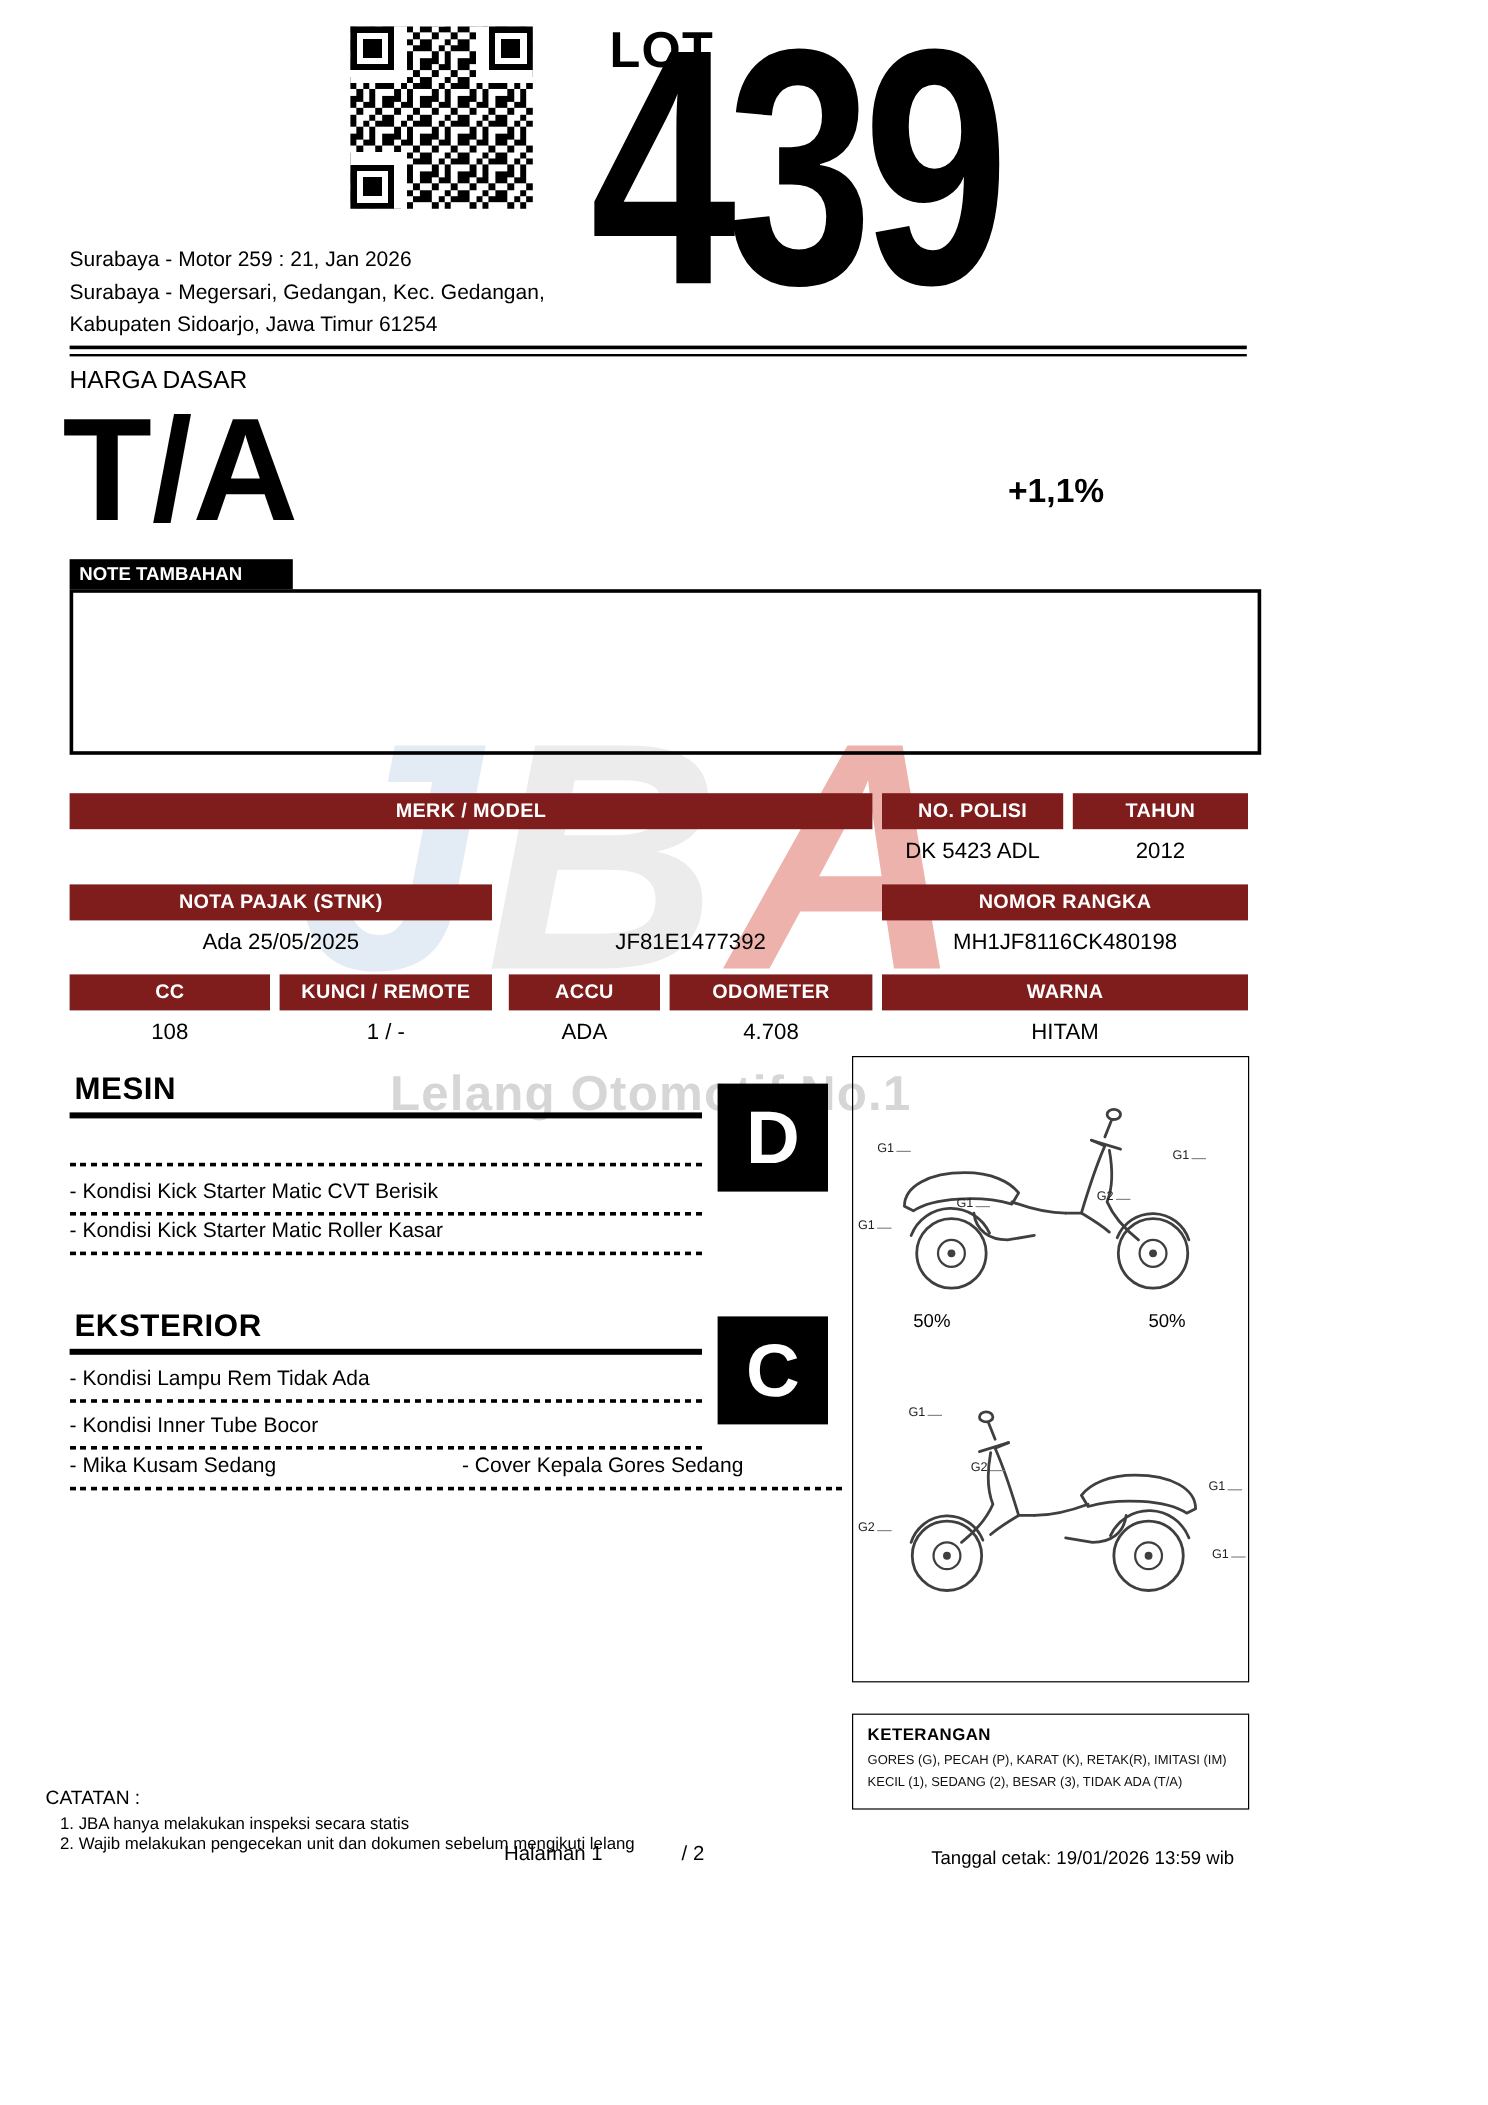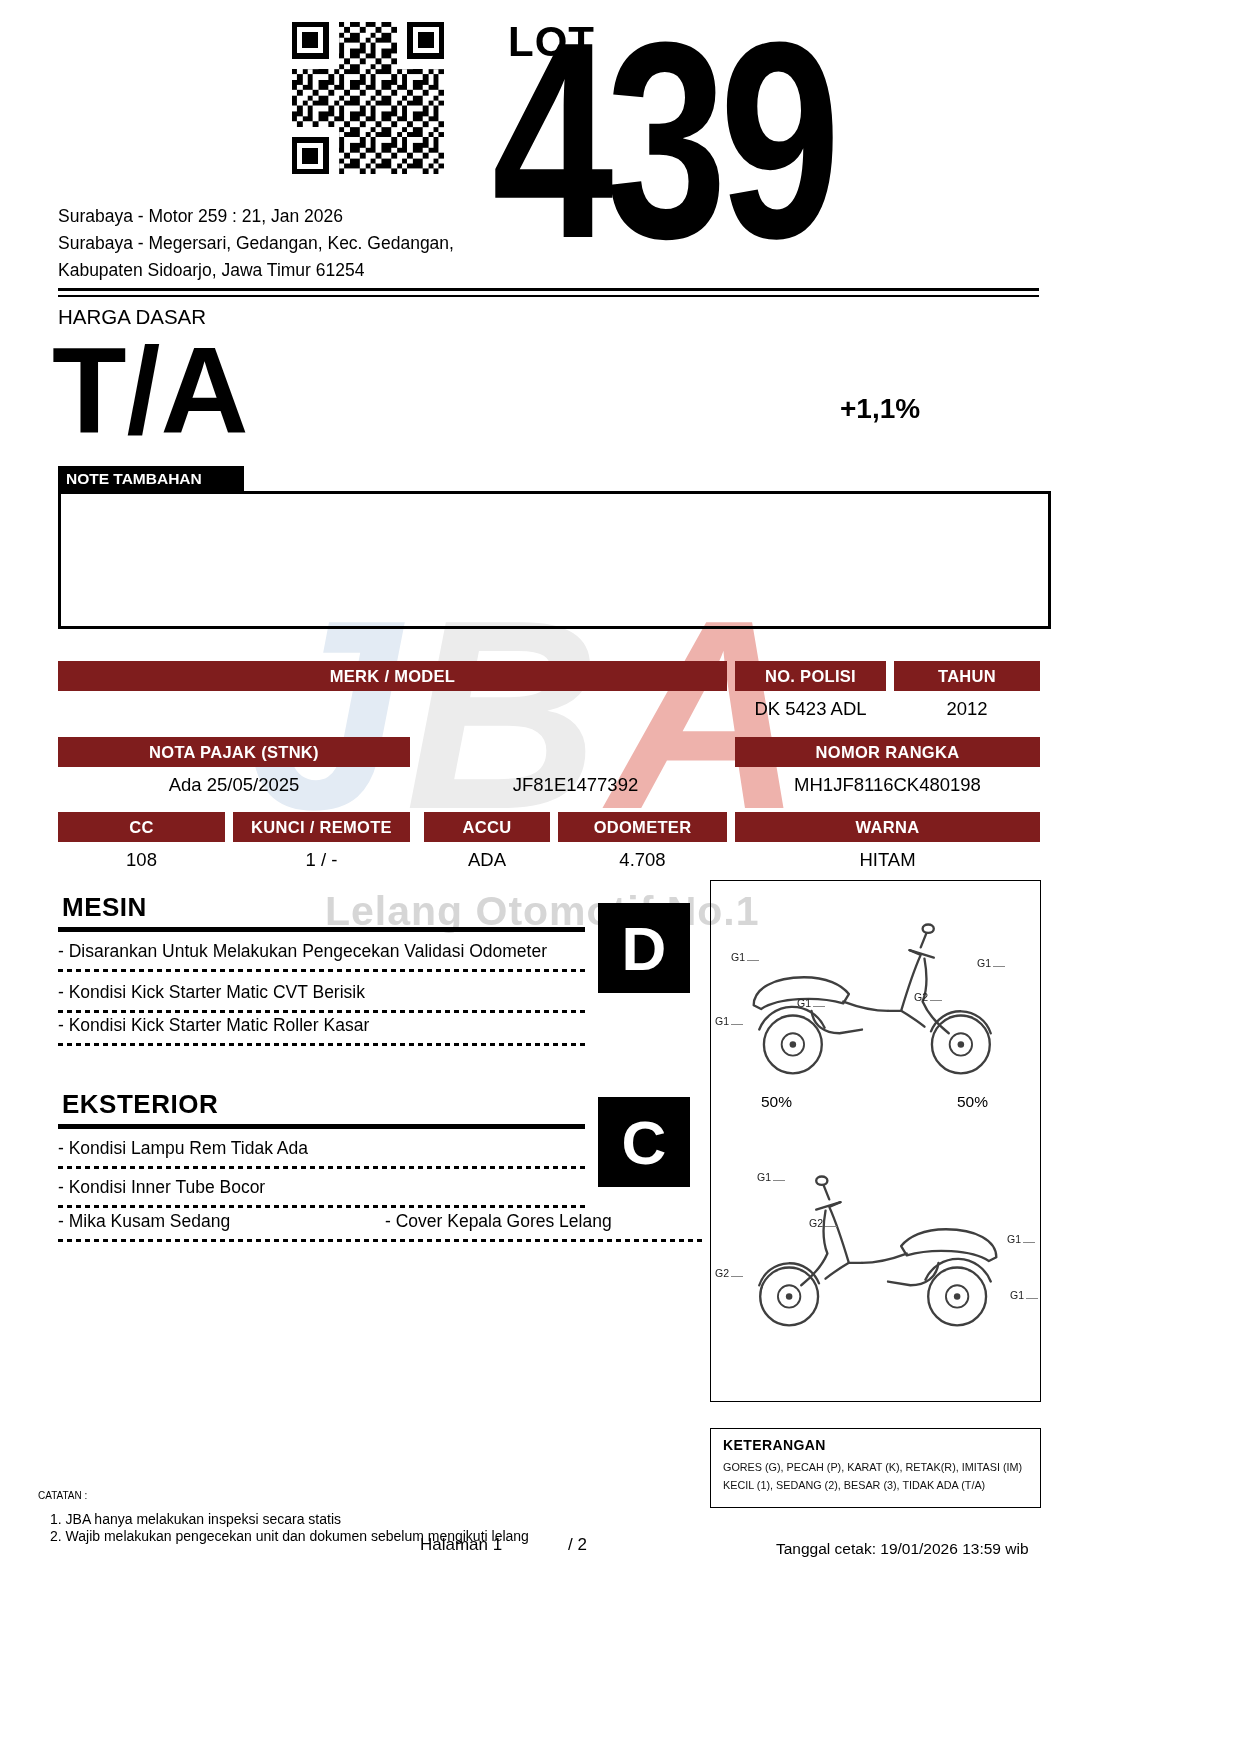--- a/index.html
+++ b/index.html
@@ -58,21 +58,21 @@
   .pctlbl{position:absolute;font-size:15.5px;}
 
   
   #ket-box{left:710px;top:1428px;width:329px;height:78px;border:1.5px solid #000;}
   #ket-title{position:absolute;left:12px;top:8px;font-size:14px;font-weight:bold;letter-spacing:.4px;}
   .ket-line{position:absolute;left:12px;font-size:10.8px;white-space:nowrap;color:#111;}
   #ket-l1{top:32px;}
   #ket-l2{top:50px;}
 
   
-  #cat-title{left:38px;top:1490px;font-size:10px;}
+  #cat-title{left:38px;top:1490px;font-size:16px;}
   .cat-item{position:absolute;left:50px;font-size:14px;white-space:nowrap;}
   #cat-1{top:1511px;}
   #cat-2{top:1528px;}
   #pg{left:420px;top:1535px;font-size:17px;}
   #pgt{left:568px;top:1535px;font-size:17px;}
   #printed{left:776px;top:1540px;width:415px;text-align:left;font-size:15.5px;white-space:nowrap;}
 </style>
 </head>
 <body>
 
@@ -157,36 +157,35 @@
   <div class="th" style="left:735px;top:812px;width:305px">WARNA</div>
   <div class="td" style="left:58px;top:848px;width:167px">108</div>
   <div class="td" style="left:233px;top:848px;width:177px">1 / -</div>
   <div class="td" style="left:424px;top:848px;width:126px">ADA</div>
   <div class="td" style="left:558px;top:848px;width:169px">4.708</div>
   <div class="td" style="left:735px;top:848px;width:305px">HITAM</div>
 
   <div class="sec-title" style="top:892px">MESIN</div>
   <div class="hrule" style="top:927px"></div>
   <div class="grade" style="top:903px">D</div>
-  <div class="item" style="top:941px">- Disarankan Untuk Melakukan Pengecekan Validasi Odometer</div>
   <div class="dot" style="top:969px;width:527px"></div>
   <div class="item" style="top:982px">- Kondisi Kick Starter Matic CVT Berisik</div>
   <div class="dot" style="top:1010px;width:527px"></div>
   <div class="item" style="top:1015px">- Kondisi Kick Starter Matic Roller Kasar</div>
   <div class="dot" style="top:1043px;width:527px"></div>
 
   <div class="sec-title" style="top:1089px">EKSTERIOR</div>
   <div class="hrule" style="top:1124px"></div>
   <div class="grade" style="top:1097px">C</div>
   <div class="item" style="top:1138px">- Kondisi Lampu Rem Tidak Ada</div>
   <div class="dot" style="top:1166px;width:527px"></div>
   <div class="item" style="top:1177px">- Kondisi Inner Tube Bocor</div>
   <div class="dot" style="top:1205px;width:527px"></div>
   <div class="item" style="top:1211px">- Mika Kusam Sedang</div>
-  <div class="item" style="top:1211px;left:385px">- Cover Kepala Gores Lelang</div>
+  <div class="item" style="top:1211px;left:385px">- Cover Kepala Gores Sedang</div>
   <div class="dot" style="top:1239px;width:645px"></div>
 
   <div id="diagram-box" class="a">
     <svg id="scooter1" viewBox="0 0 320 210" width="304" height="196">
       <g stroke="#3f3f3f" stroke-width="2.5" fill="none" stroke-linecap="round" stroke-linejoin="round">
         <circle cx="72" cy="158" r="31"></circle>
           <circle cx="72" cy="158" r="12" stroke-width="2"></circle>
         <circle cx="72" cy="158" r="3.5" fill="#3f3f3f" stroke="none"></circle>
         <circle cx="252" cy="158" r="31"></circle>
           <circle cx="252" cy="158" r="12" stroke-width="2"></circle>

